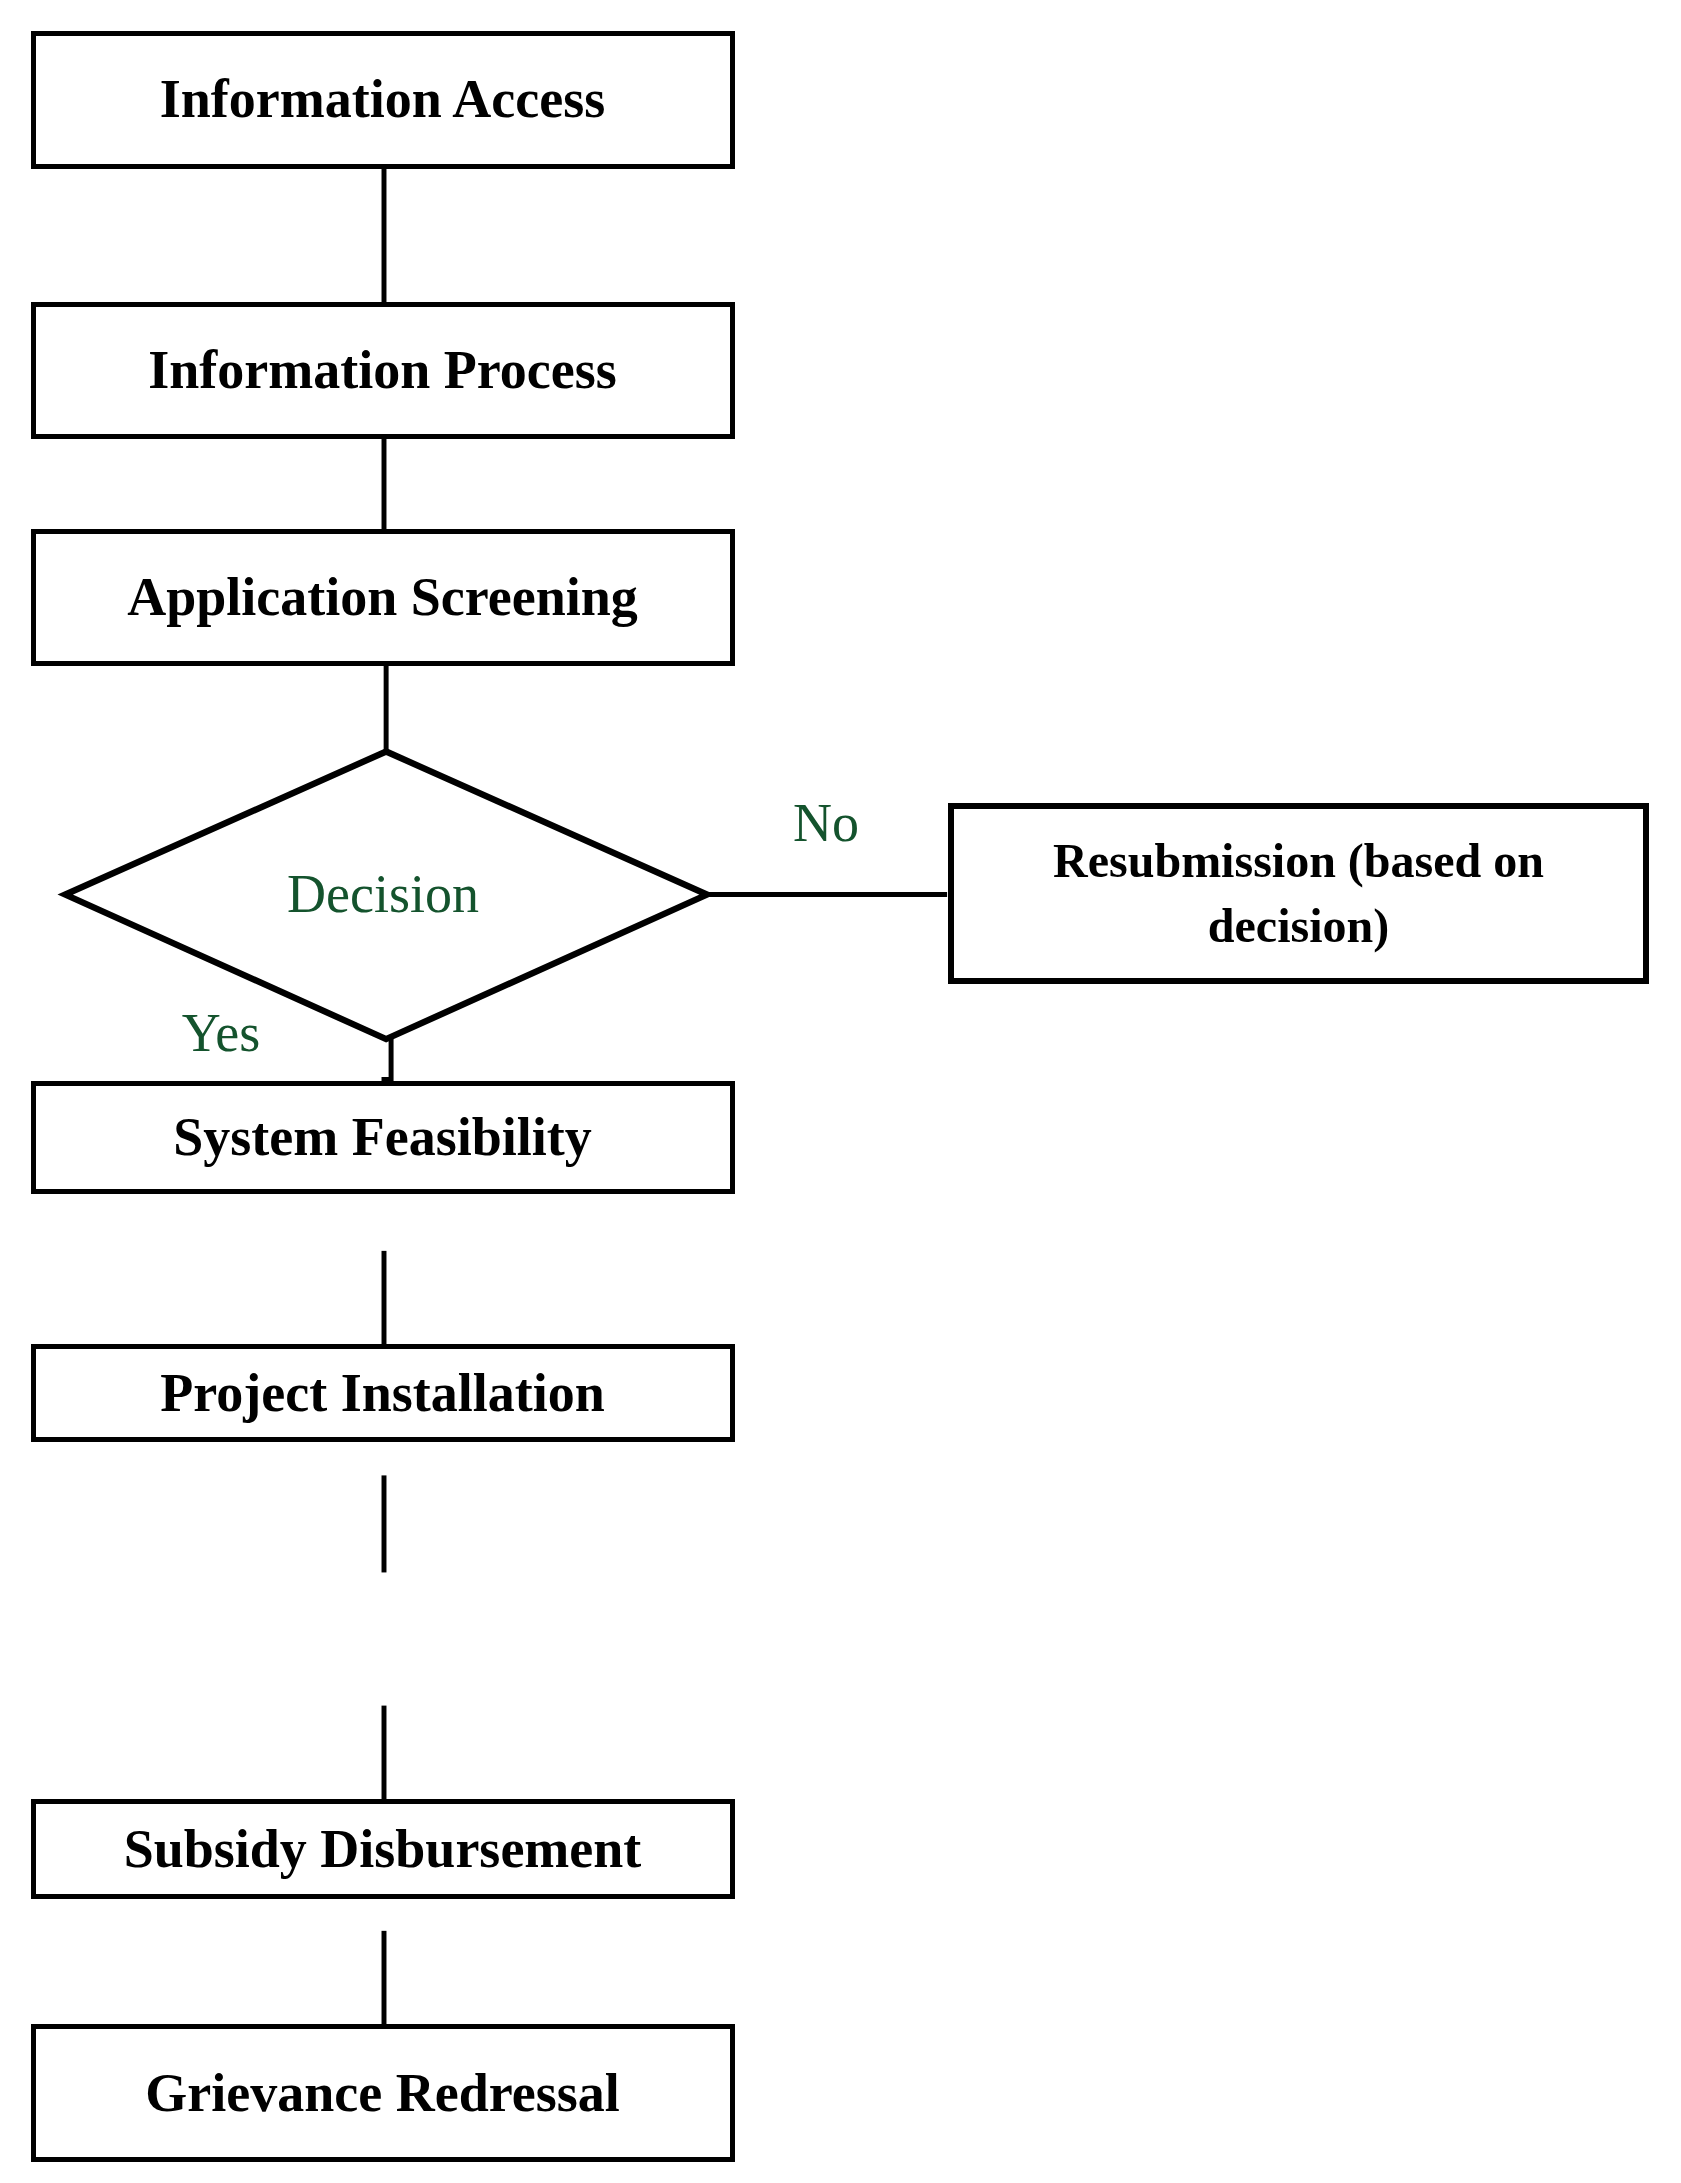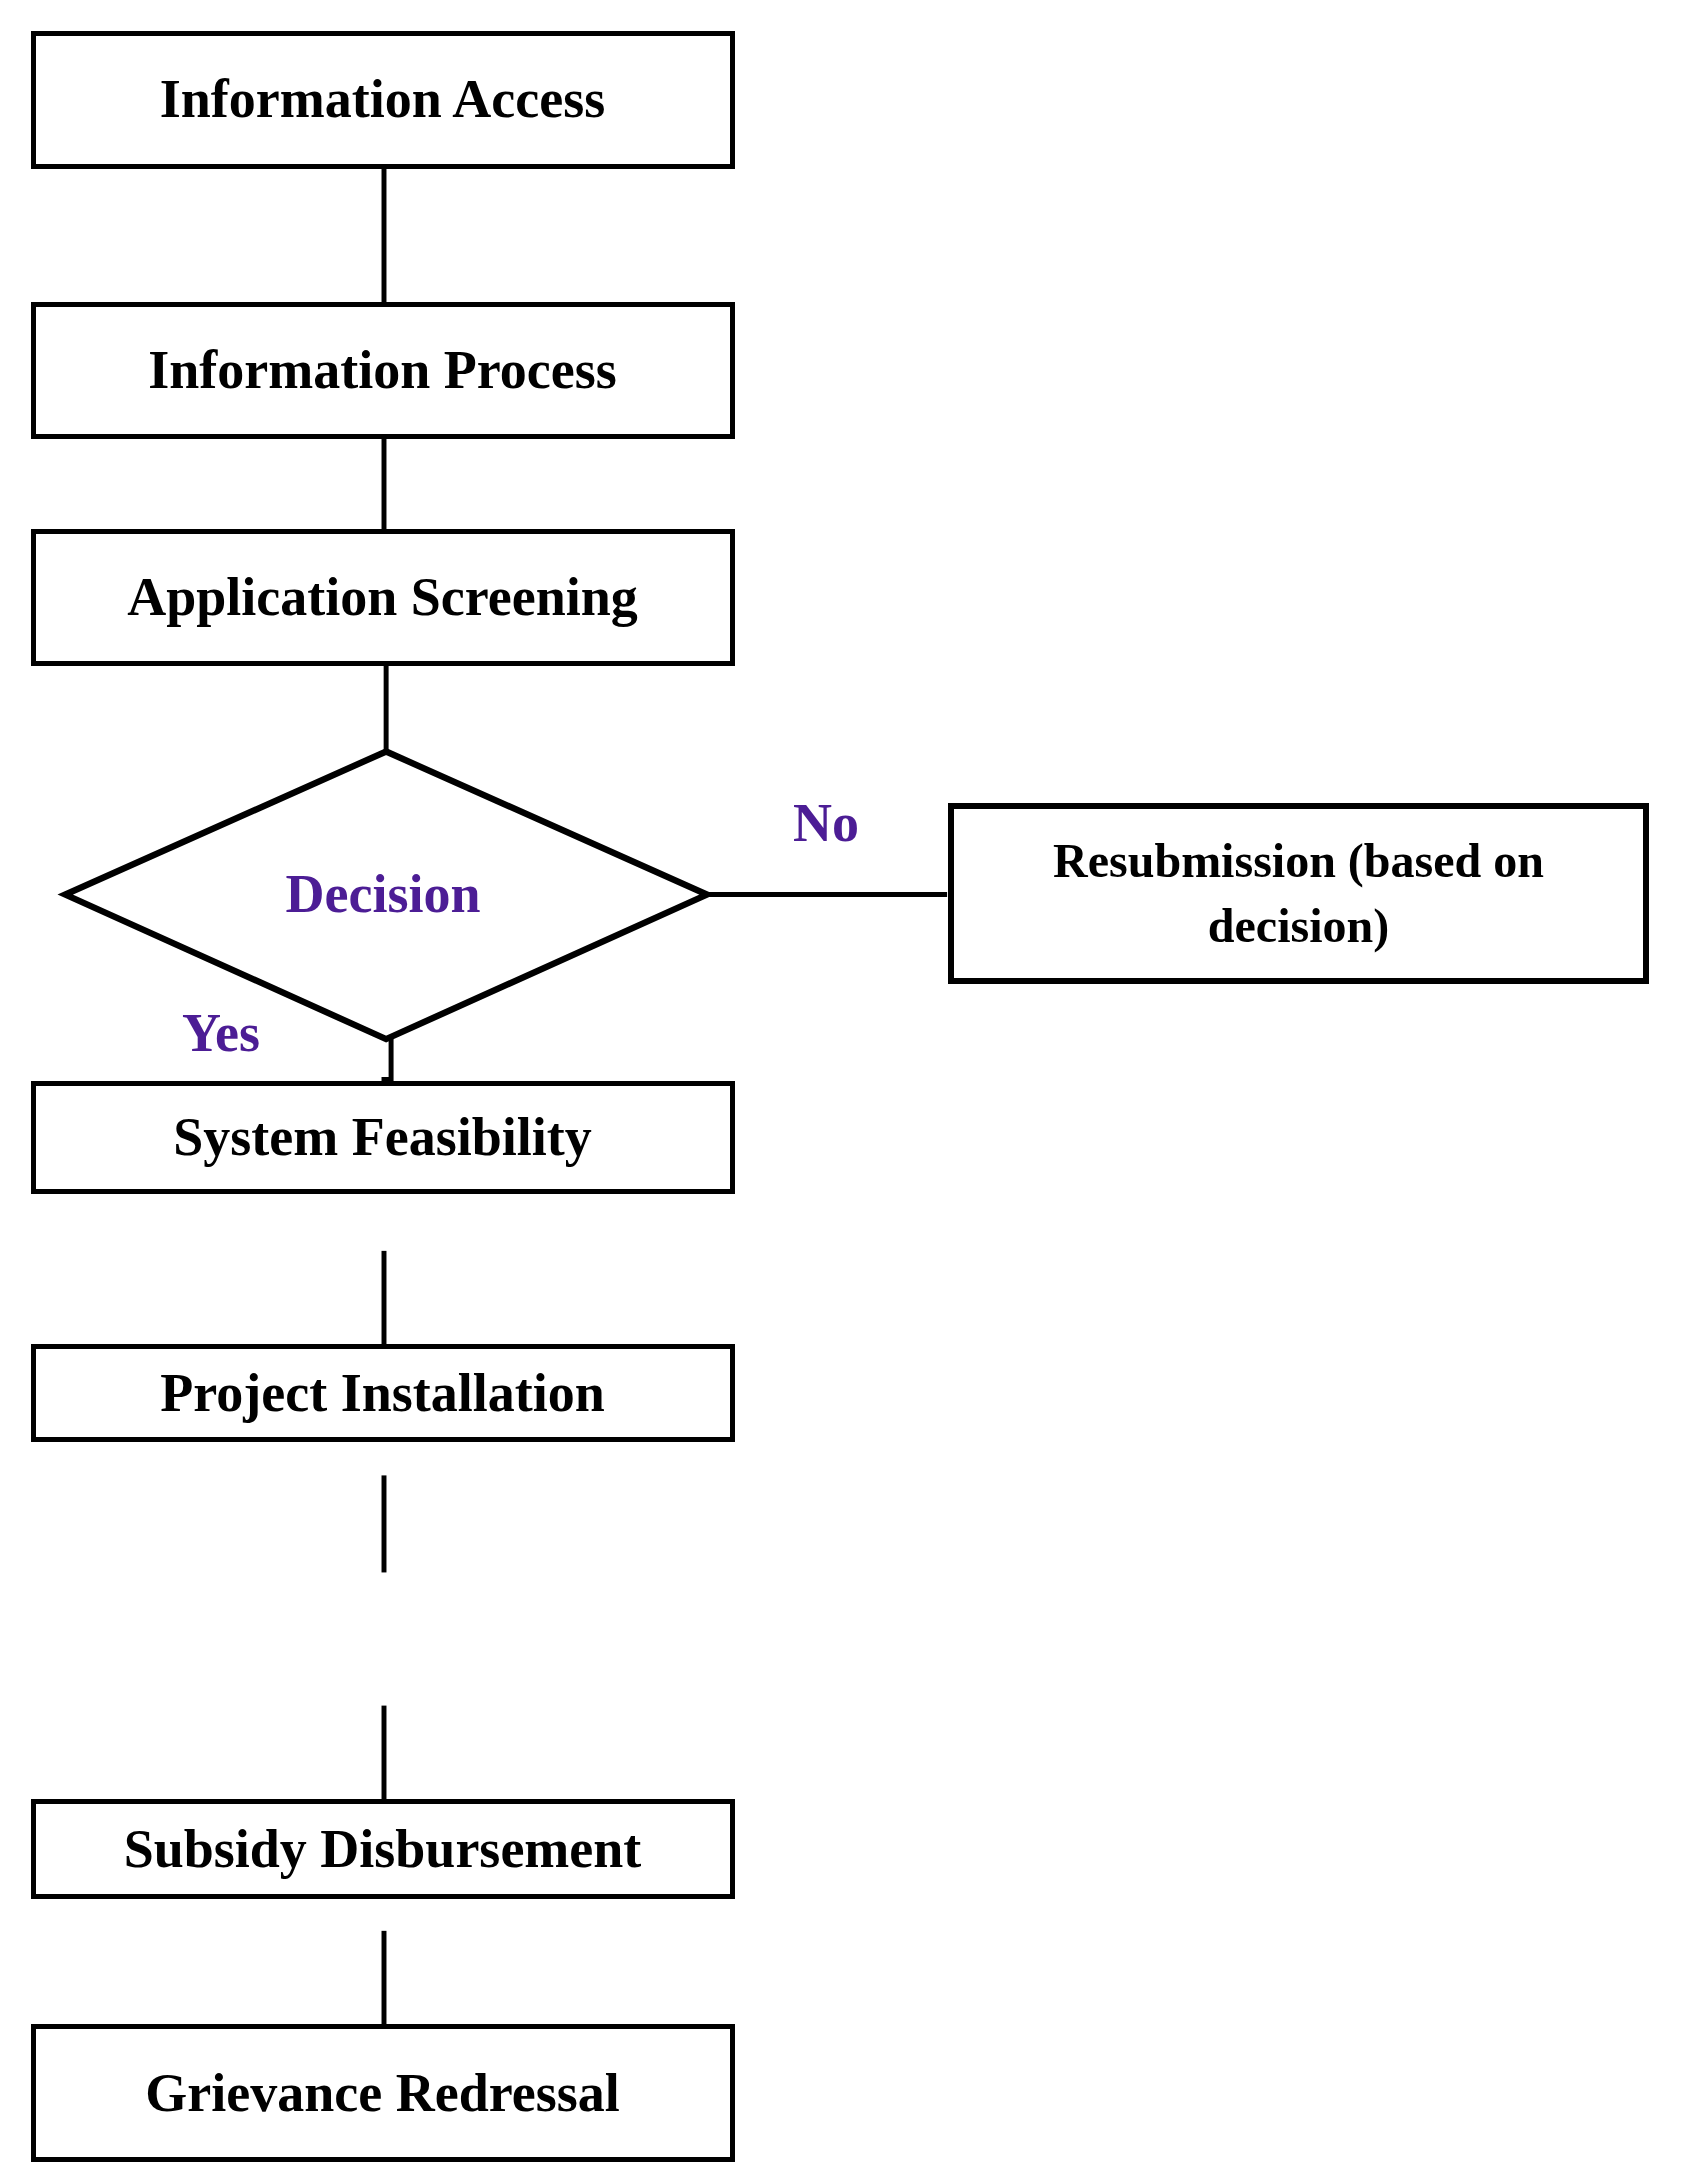--- a/index.html
+++ b/index.html
@@ -65,24 +65,24 @@
     width: 701px;
     height: 181px;
     border-width: 6.4px;
     font-size: 48px;
     line-height: 1.35;
     padding: 0 24px;
   }
   .floating-label {
     position: absolute;
     transform: translate(-50%, -50%);
-    font-weight: 700;
+    font-weight: 400;
     font-size: 54px;
     white-space: nowrap;
-    color: #4c1d95;
+    color: #14532d;
   }
   .decision-label {
     left: 383px;
     top: 894px;
   }
   .yes-label {
     left: 221px;
     top: 1033px;
   }
   .no-label {

